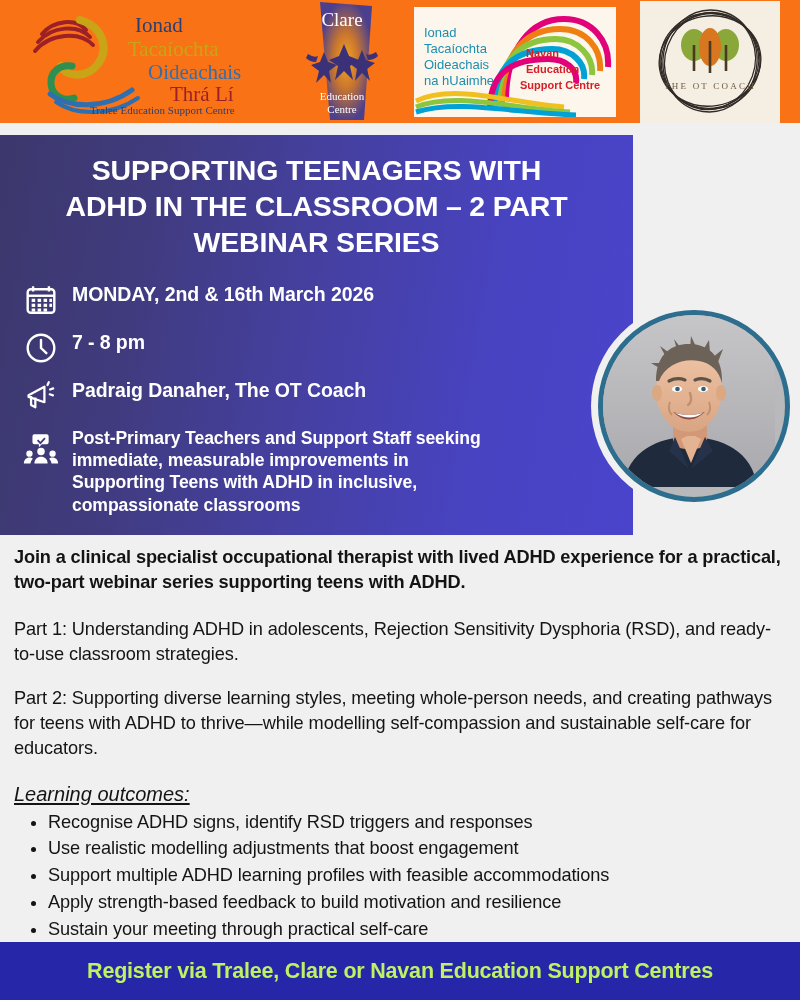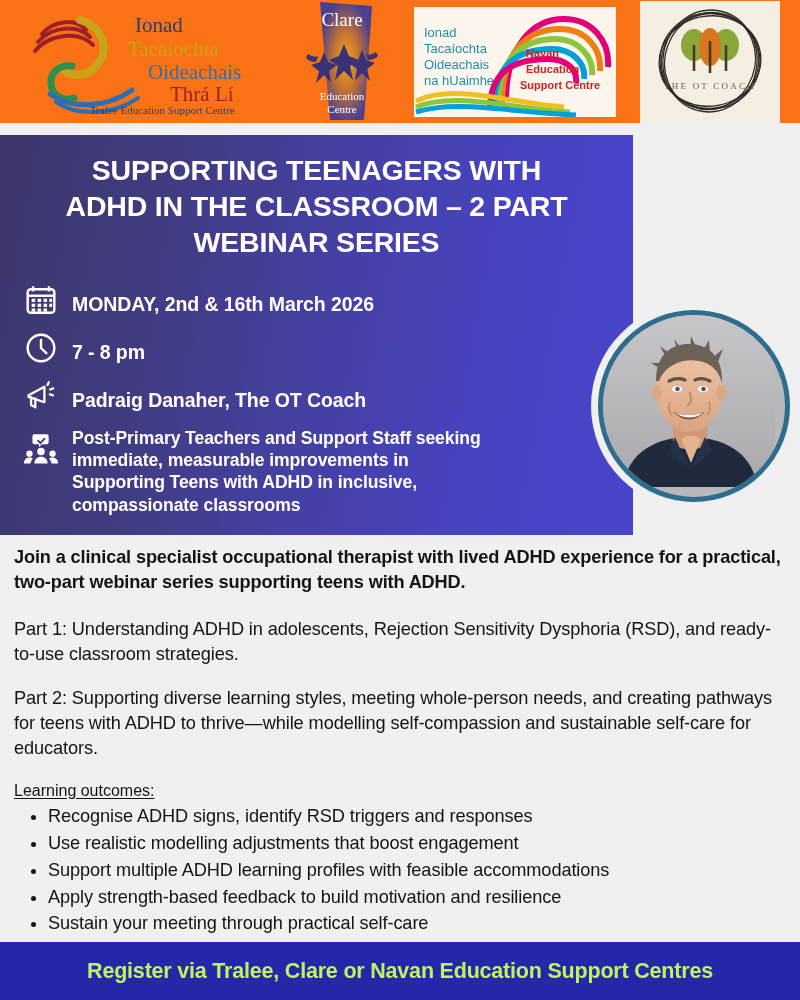--- a/index.html
+++ b/index.html
@@ -73,21 +73,21 @@
     letter-spacing: -0.2px;
   }
 
   .detail-list {
     margin: 22px 0 0 0;
     padding: 0 0 0 18px;
     list-style: none;
   }
   .detail-row {
     display: flex;
-    align-items: flex-end;
+    align-items: flex-start;
     margin-bottom: 14px;
   }
   .detail-row.audience { align-items: flex-start; margin-bottom: 0; }
   .detail-icon {
     width: 46px; flex: none;
     display: flex; align-items: center; justify-content: center;
     color: #ffffff;
   }
   .detail-row.audience .detail-icon { padding-top: 4px; }
   .detail-text {
@@ -135,25 +135,26 @@
     margin: 0 0 22px 0;
     letter-spacing: -0.15px;
   }
   .para {
     font-size: 18.2px;
     line-height: 1.36;
     margin: 0 0 20px 0;
     letter-spacing: -0.1px;
   }
   .outcomes-title {
-    font-size: 16px;
+    font-size: 20px;
     line-height: 1.3;
     margin: 2px 0 2px 0;
     text-decoration: underline;
     text-underline-offset: 2px;
+    font-style: italic;
   }
   .outcomes {
     margin: 0;
     padding-left: 34px;
     font-size: 18.2px;
     line-height: 1.47;
     letter-spacing: -0.1px;
   }
   .outcomes li { margin: 0; }
 

